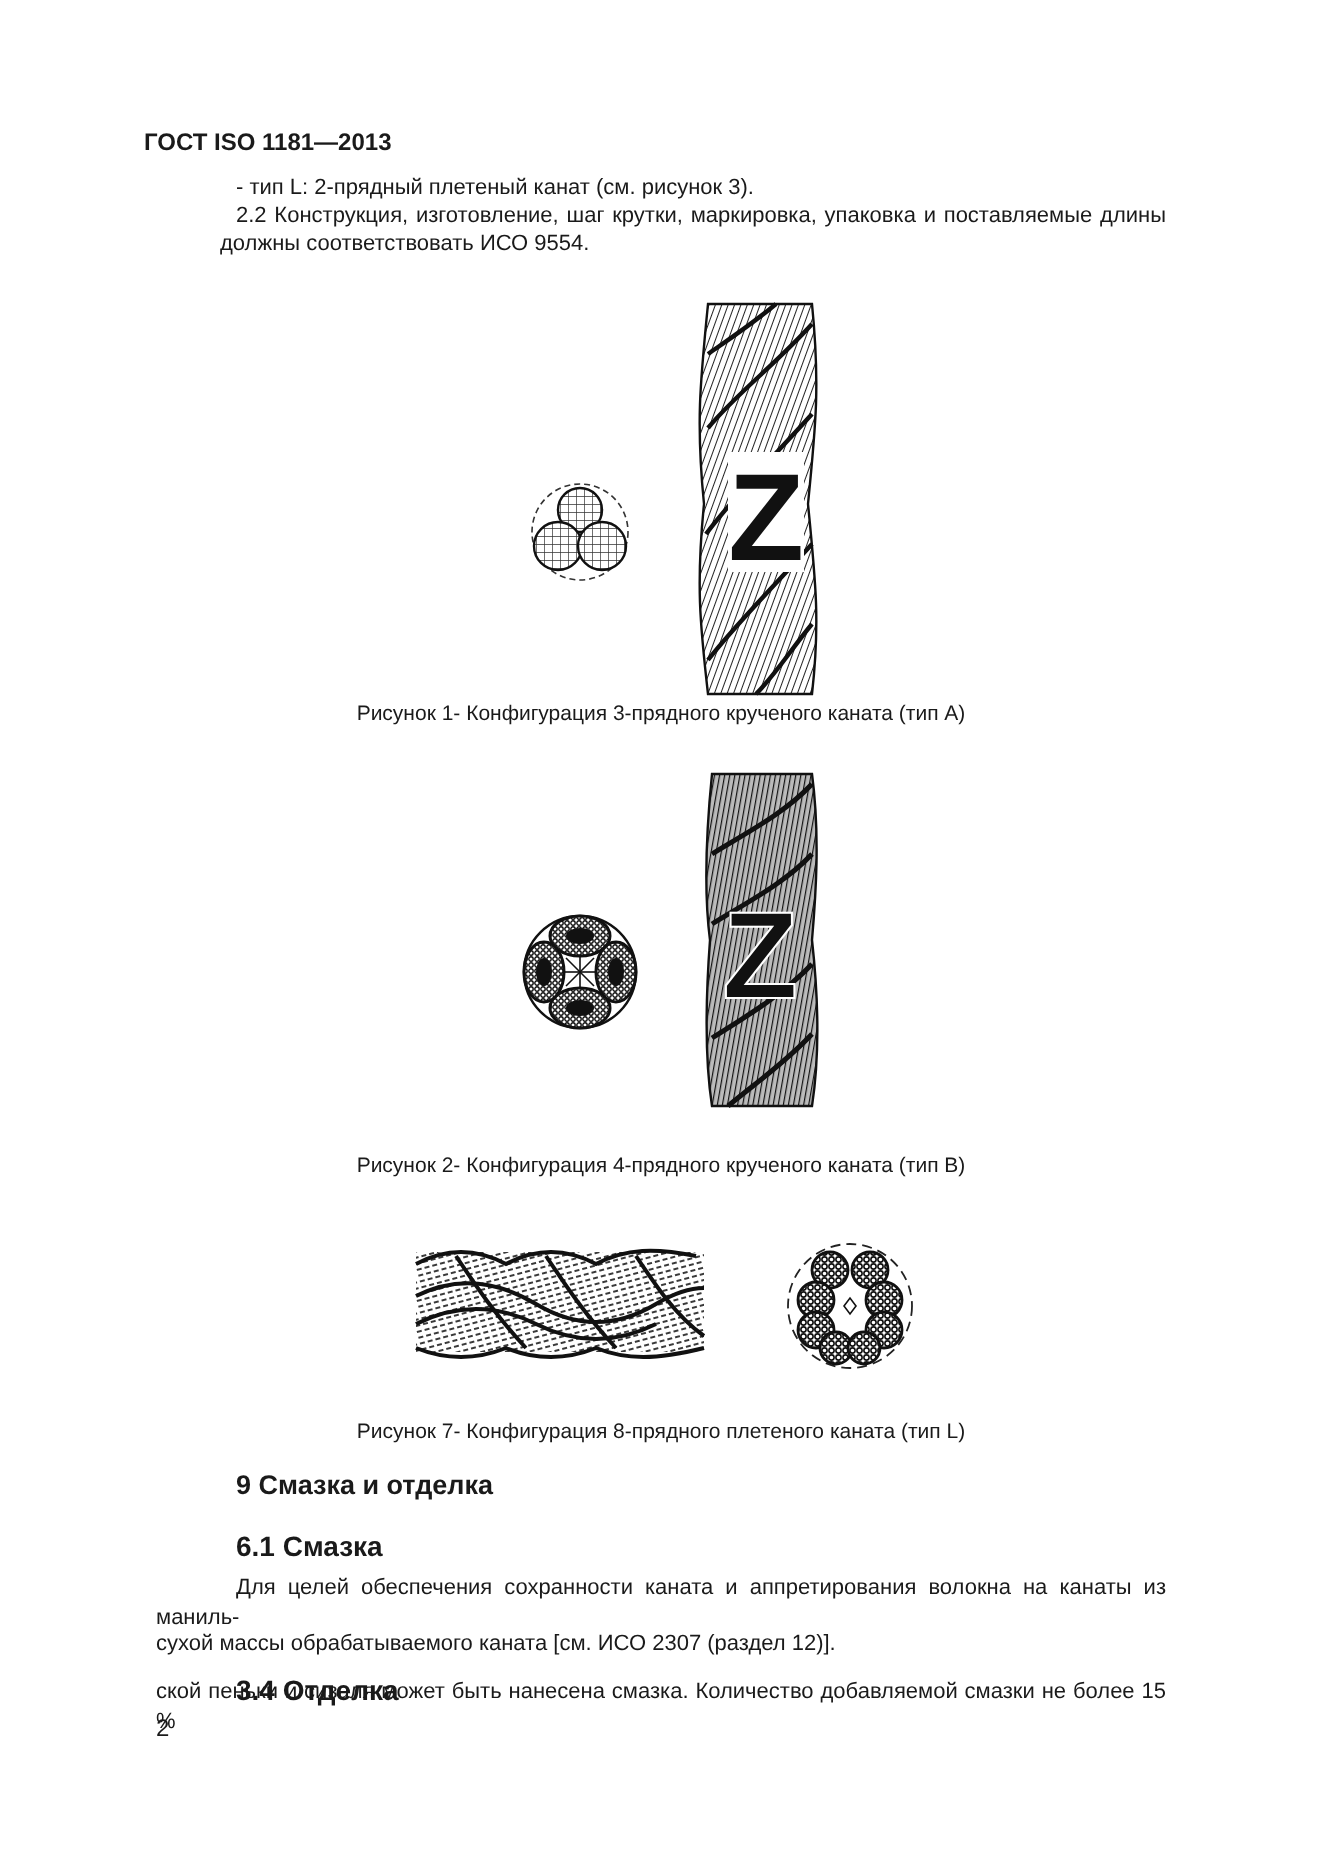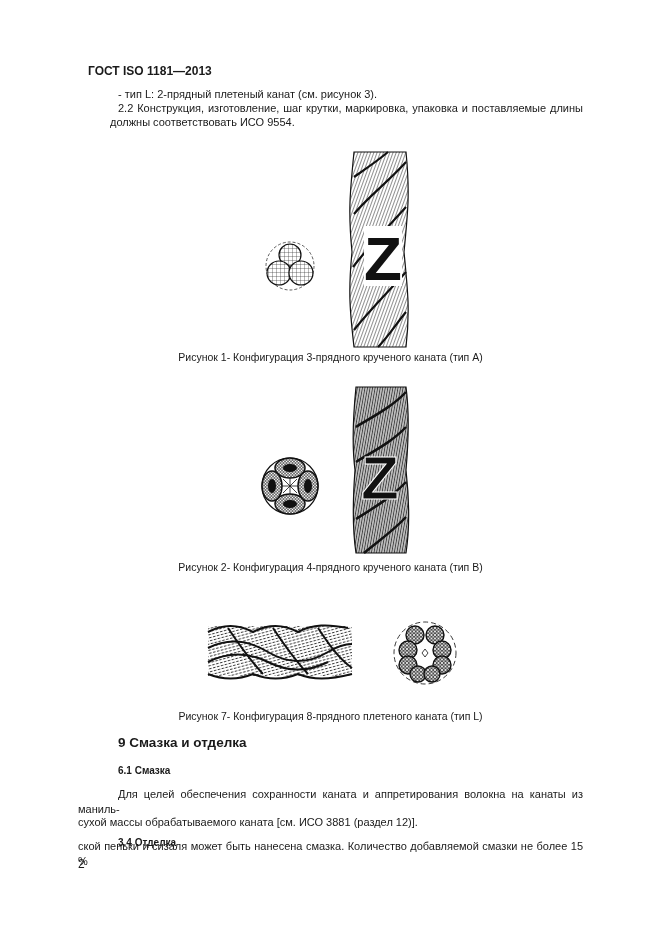--- a/index.html
+++ b/index.html
@@ -1,25 +1,25 @@
 <!DOCTYPE html>
 <html><head>
 <meta charset="utf-8">
 <style>
   html, body { margin: 0; padding: 0; background: #ffffff; }
   body { width: 661px; height: 935px; position: relative; overflow: hidden;
          font-family: "Liberation Sans", sans-serif; color: #1a1a1a; }
   .abs { position: absolute; }
-  .header { left: 76px; top: 64px; font-size: 12px; font-weight: bold; padding-left: 12px; }
+  .header { left: 60px; top: 64px; font-size: 12px; font-weight: bold; padding-left: 12px; }
   .para { left: 78px; width: 505px; font-size: 11px; line-height: 14.5px; }
   .indent { text-indent: 40px; }
   .justify-full { text-align: justify; text-align-last: justify; }
   .caption { font-size: 10.5px; left: 0; width: 661px; text-align: center; }
   .h1 { left: 118px; top: 735px; font-size: 13.5px; font-weight: bold; }
-  .h2 { left: 118px; font-size: 10px; font-weight: bold; }
+  .h2 { left: 118px; font-size: 14px; font-weight: bold; }
   .pagenum { left: 78px; top: 857px; font-size: 12px; }
   svg { position: absolute; overflow: visible; }
 </style>
 </head>
 <body>
 
 <div class="abs header">ГОСТ ISO 1181—2013</div>
 
 <div class="abs para indent" style="top:87px;">- тип L: 2-прядный плетеный канат (см. рисунок 3).</div>
 <div class="abs para indent justify-full" style="top:101px;">2.2 Конструкция, изготовление, шаг крутки, маркировка, упаковка и поставляемые длины</div>
@@ -92,21 +92,21 @@
     </defs>
     <path d="M4 0 H54 C58 30 56 60 54 83 C57 110 58 140 54 166 H4 C0 140 1 110 3 83 C0 60 1 30 4 0 Z" fill="url(#hatch2)" stroke="#111" stroke-width="1.2"></path>
     <g stroke="#111" stroke-width="2.5" fill="none">
       <path d="M54 5 C40 20 20 30 4 40"></path>
       <path d="M54 40 C40 55 20 65 4 75"></path>
       <path d="M54 95 C40 110 20 122 4 132"></path>
       <path d="M54 130 C40 145 25 155 12 166"></path>
     </g>
     <text x="28" y="112" font-family="Liberation Sans, sans-serif" font-weight="bold" font-size="62" text-anchor="middle" fill="#111" stroke="#fff" stroke-width="1">Z</text>
   </svg>
-  <div class="abs caption" style="top:561px;">Рисунок 2- Конфигурация 4-прядного крученого каната (тип B)</div>
+  <div class="abs caption" style="top:577px;">Рисунок 2- Конфигурация 4-прядного крученого каната (тип B)</div>
 </div>
 
 <div>
   <svg style="left:208px;top:618px;" width="146" height="64" viewBox="0 0 146 64">
     <defs>
       <pattern id="hatch3" width="4" height="3" patternUnits="userSpaceOnUse" patternTransform="rotate(-15)">
         <rect width="4" height="3" fill="#fff"></rect>
         <line x1="0" y1="1.5" x2="2.5" y2="1.5" stroke="#222" stroke-width="0.9"></line>
       </pattern>
     </defs>
@@ -141,16 +141,16 @@
     </g>
     <path d="M29 32 L32 28 L35 32 L32 36 Z" fill="#fff" stroke="#111" stroke-width="0.8"></path>
   </svg>
   <div class="abs caption" style="top:710px;">Рисунок 7- Конфигурация 8-прядного плетеного каната (тип L)</div>
 </div>
 
 <div class="abs h1">9 Смазка и отделка</div>
 <div class="abs h2" style="top:765px;">6.1 Смазка</div>
 <div class="abs para indent justify-full" style="top:787px;">Для целей обеспечения сохранности каната и аппретирования волокна на канаты из маниль-</div>
 <div class="abs para justify-full" style="top:839px;">ской пеньки и сизаля может быть нанесена смазка. Количество добавляемой смазки не более 15 %</div>
-<div class="abs para" style="top:815px;">сухой массы обрабатываемого каната [см. ИСО 3881 (раздел 12)].</div>
+<div class="abs para" style="top:815px;">сухой массы обрабатываемого каната [см. ИСО 2307 (раздел 12)].</div>
 <div class="abs h2" style="top:837px;">3.4 Отделка</div>
 
 <div class="abs pagenum">2</div>
 
 </body></html>

